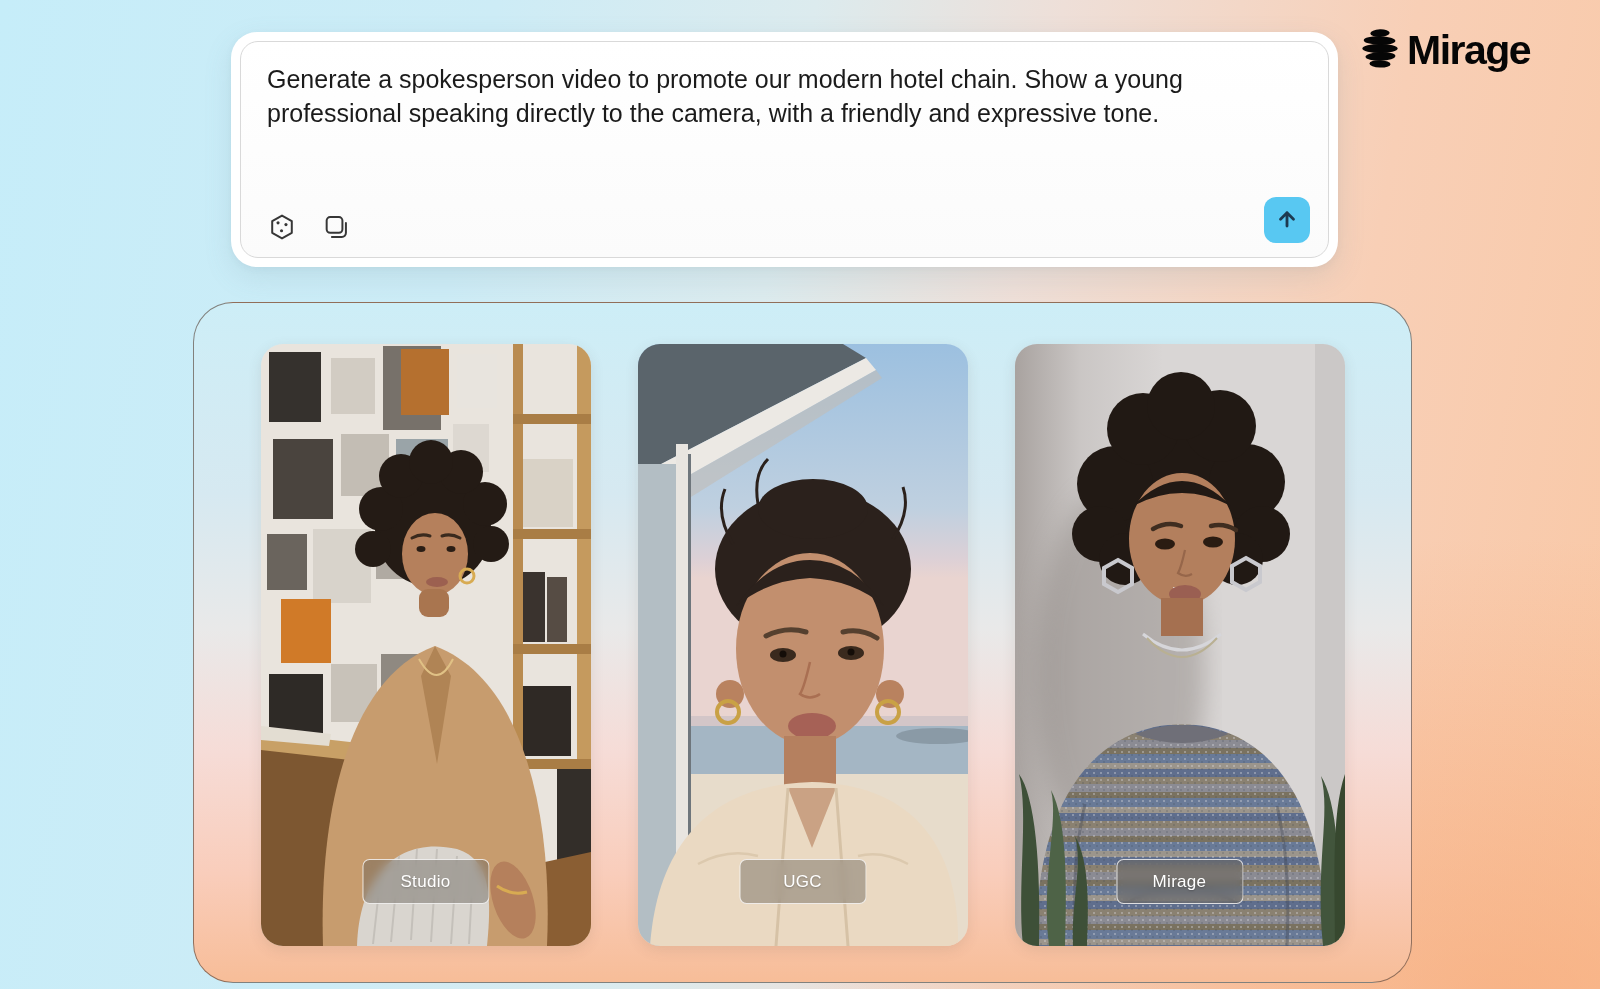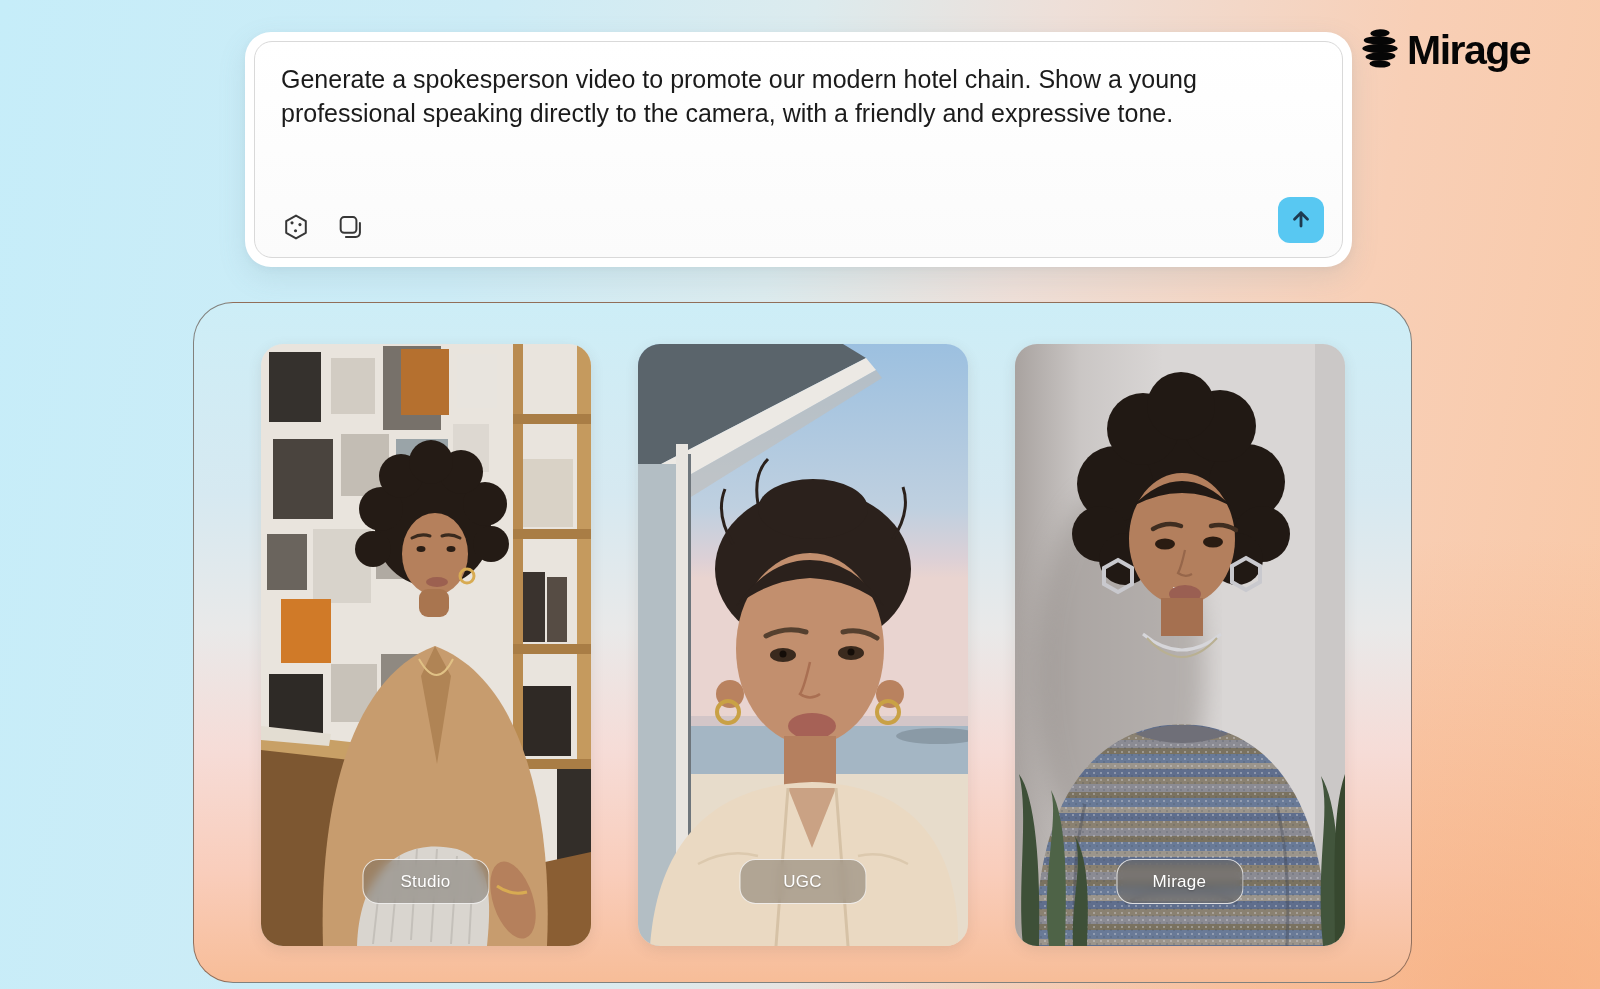--- a/index.html
+++ b/index.html
@@ -6,21 +6,21 @@
   html,body { width:1600px; height:989px; overflow:hidden; }
   body{
     font-family:"Liberation Sans", sans-serif;
     position:relative;
     background:
       radial-gradient(1150px 760px at 94% 102%, rgba(247,160,104,.55), rgba(247,160,104,0) 62%),
       linear-gradient(100deg, #c6edf9 0%, #cdecf6 28%, #dcebee 46%, #eedfd8 60%, #f8cfb6 80%, #f9c8a6 100%);
   }
   
   .prompt-card{
-    position:absolute; left:245px; top:32px; width:1107px; height:235px;
+    position:absolute; left:231px; top:32px; width:1107px; height:235px;
     background:#ffffff; border-radius:26px;
     box-shadow:0 10px 28px rgba(110,140,155,.16), 0 2px 6px rgba(110,140,155,.08);
   }
   .prompt-inner{
     position:absolute; inset:9px; border:1px solid #d9d9d9; border-radius:18px;
     background:linear-gradient(#ffffff, #fbfbfb);
   }
   .prompt-text{
     position:absolute; left:26px; top:20px; width:930px;
     font-size:25px; line-height:34px; color:#1b1b1b; cursor:text; white-space:pre-wrap;
@@ -53,21 +53,21 @@
   }
   .video-card{
     position:relative; width:330px; height:602px; border-radius:22px; overflow:hidden;
     cursor:pointer; box-shadow:0 4px 14px rgba(90,70,60,.12);
   }
   .video-card svg.illustration{ position:absolute; inset:0; width:100%; height:100%; display:block; }
   .variant-pill{
     position:absolute; bottom:42px; left:50%; transform:translateX(-50%);
     min-width:127px; height:45px; padding:0 16px;
     display:flex; align-items:center; justify-content:center;
-    border:1.5px solid rgba(255,255,255,.78); border-radius:16px;
+    border:1.5px solid rgba(255,255,255,.78); border-radius:7px;
     background:rgba(98,92,86,.42); backdrop-filter:blur(5px);
     color:#ffffff; font-size:17px; letter-spacing:.3px;
     text-shadow:0 1px 2px rgba(0,0,0,.25);
   }
 </style>
 </head>
 <body>
 
 <div class="prompt-card">
   <div class="prompt-inner">

